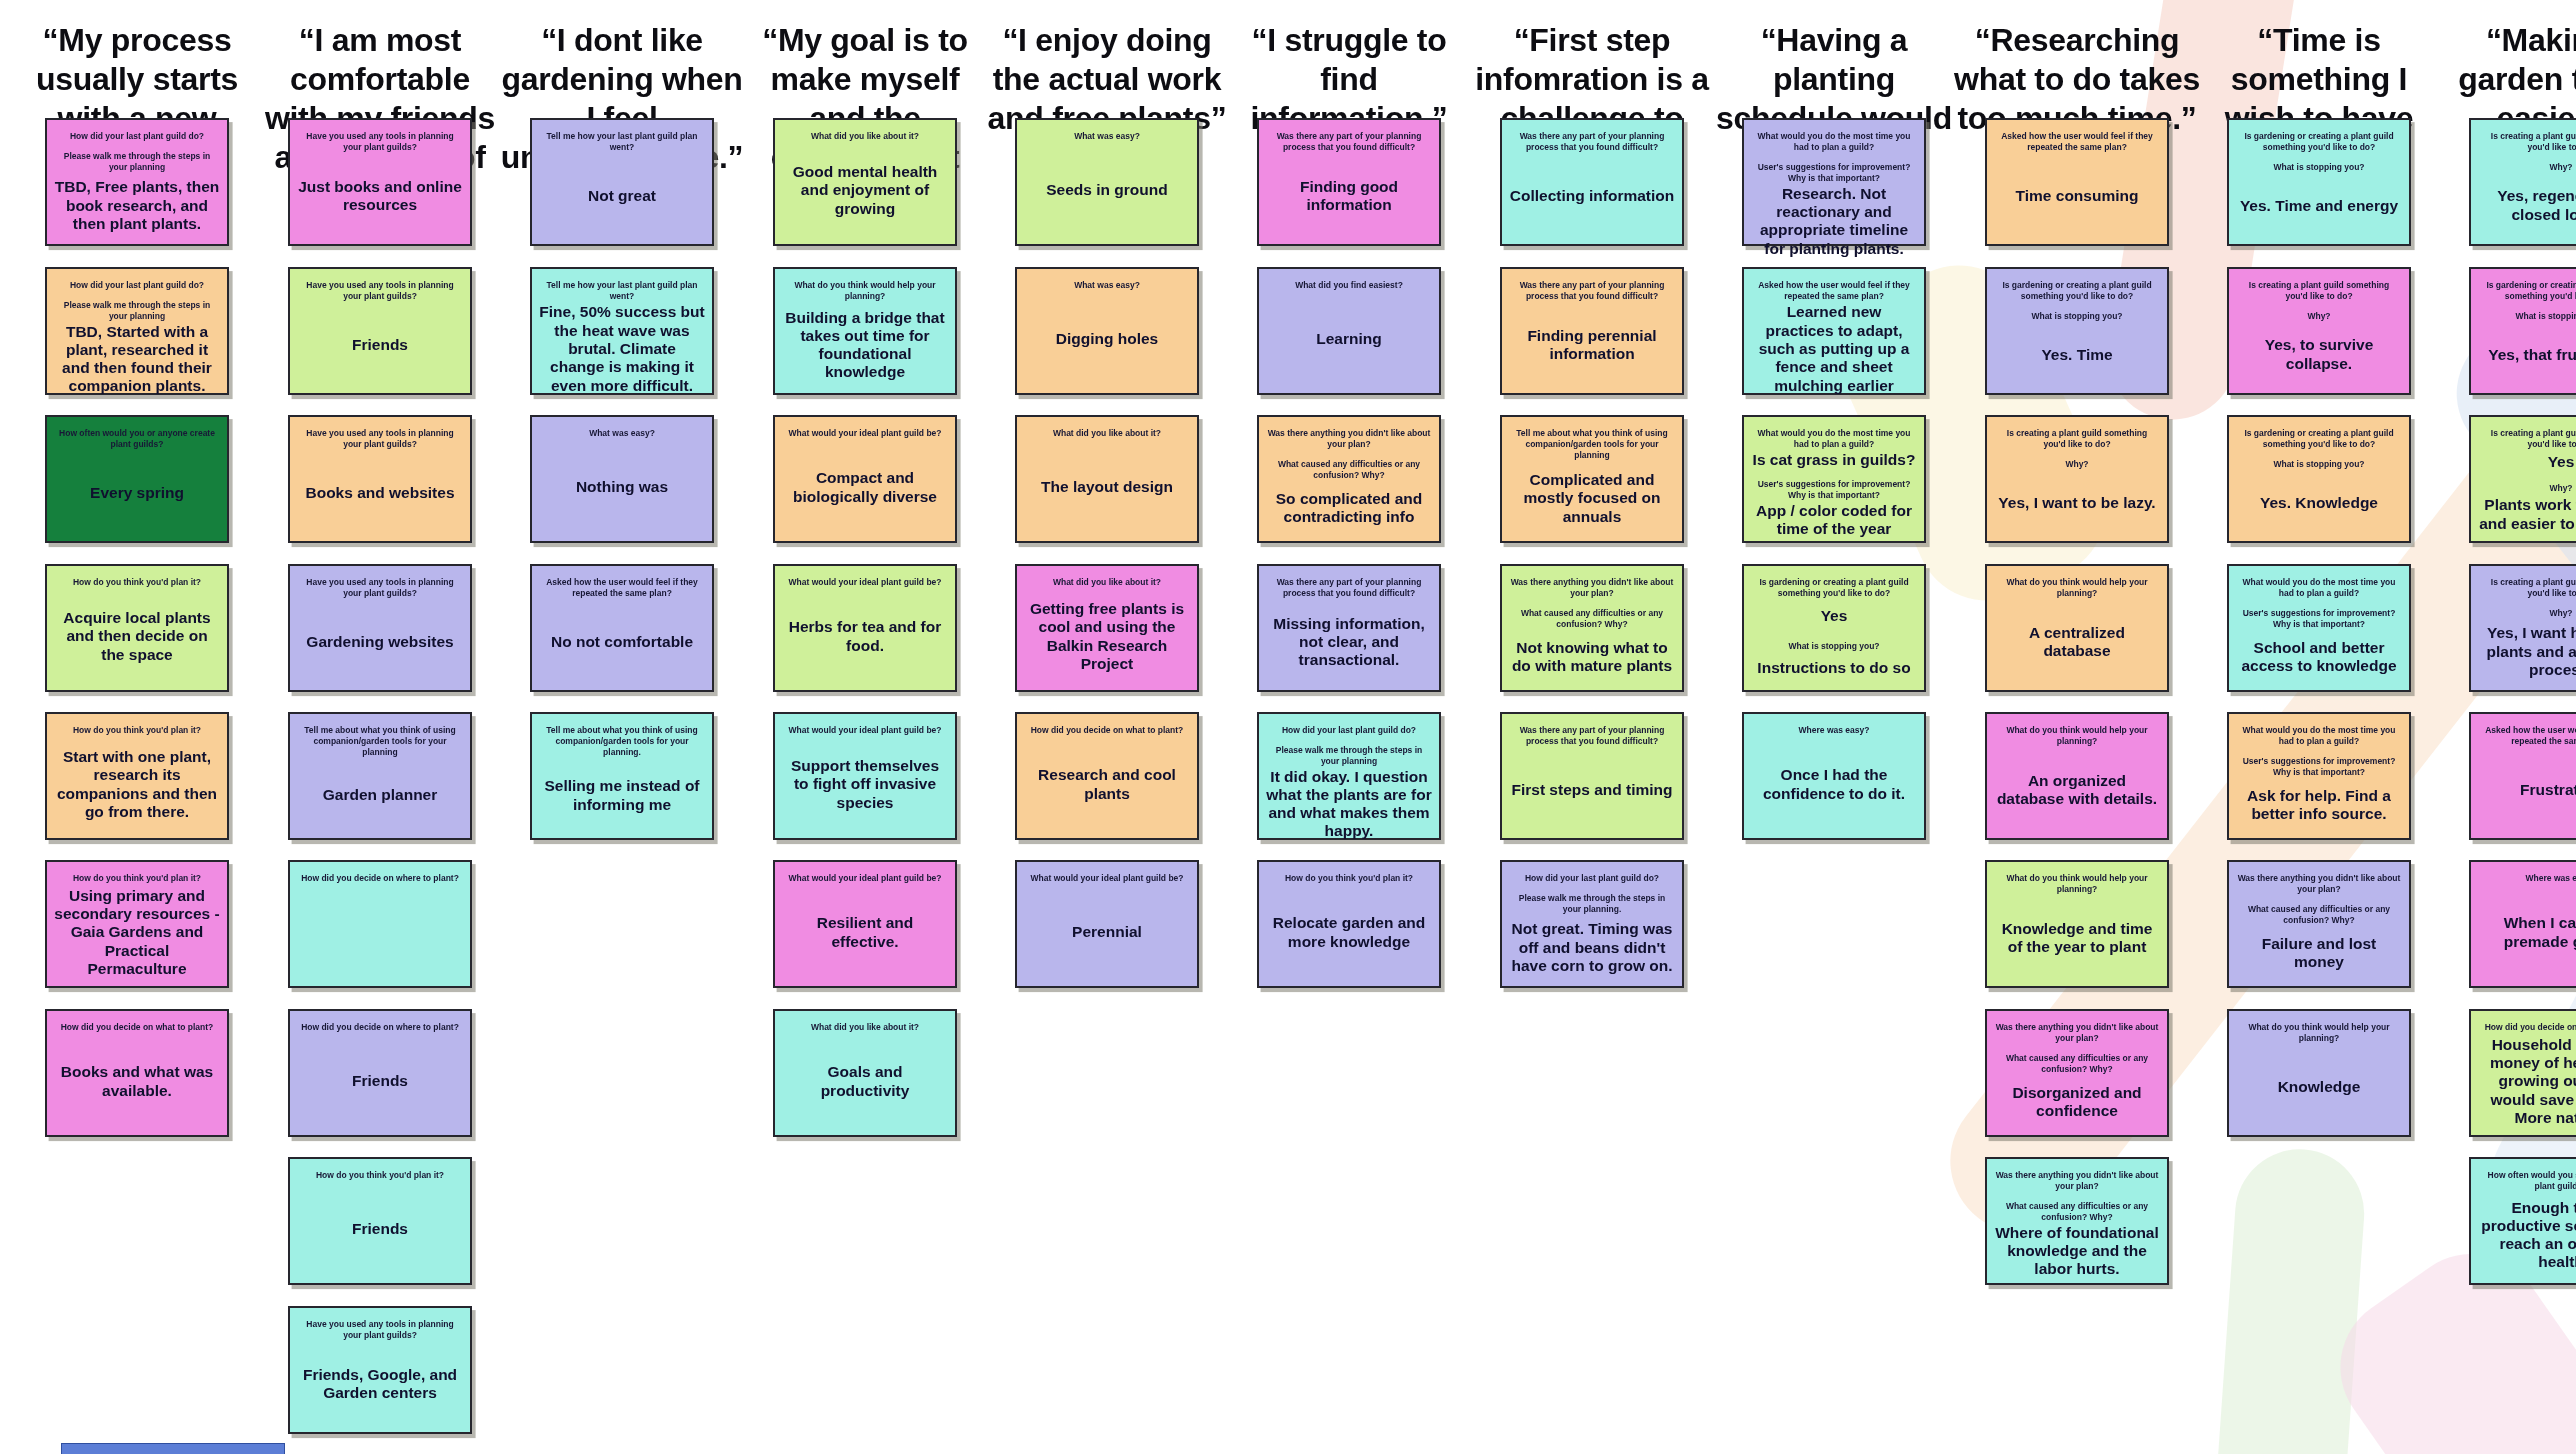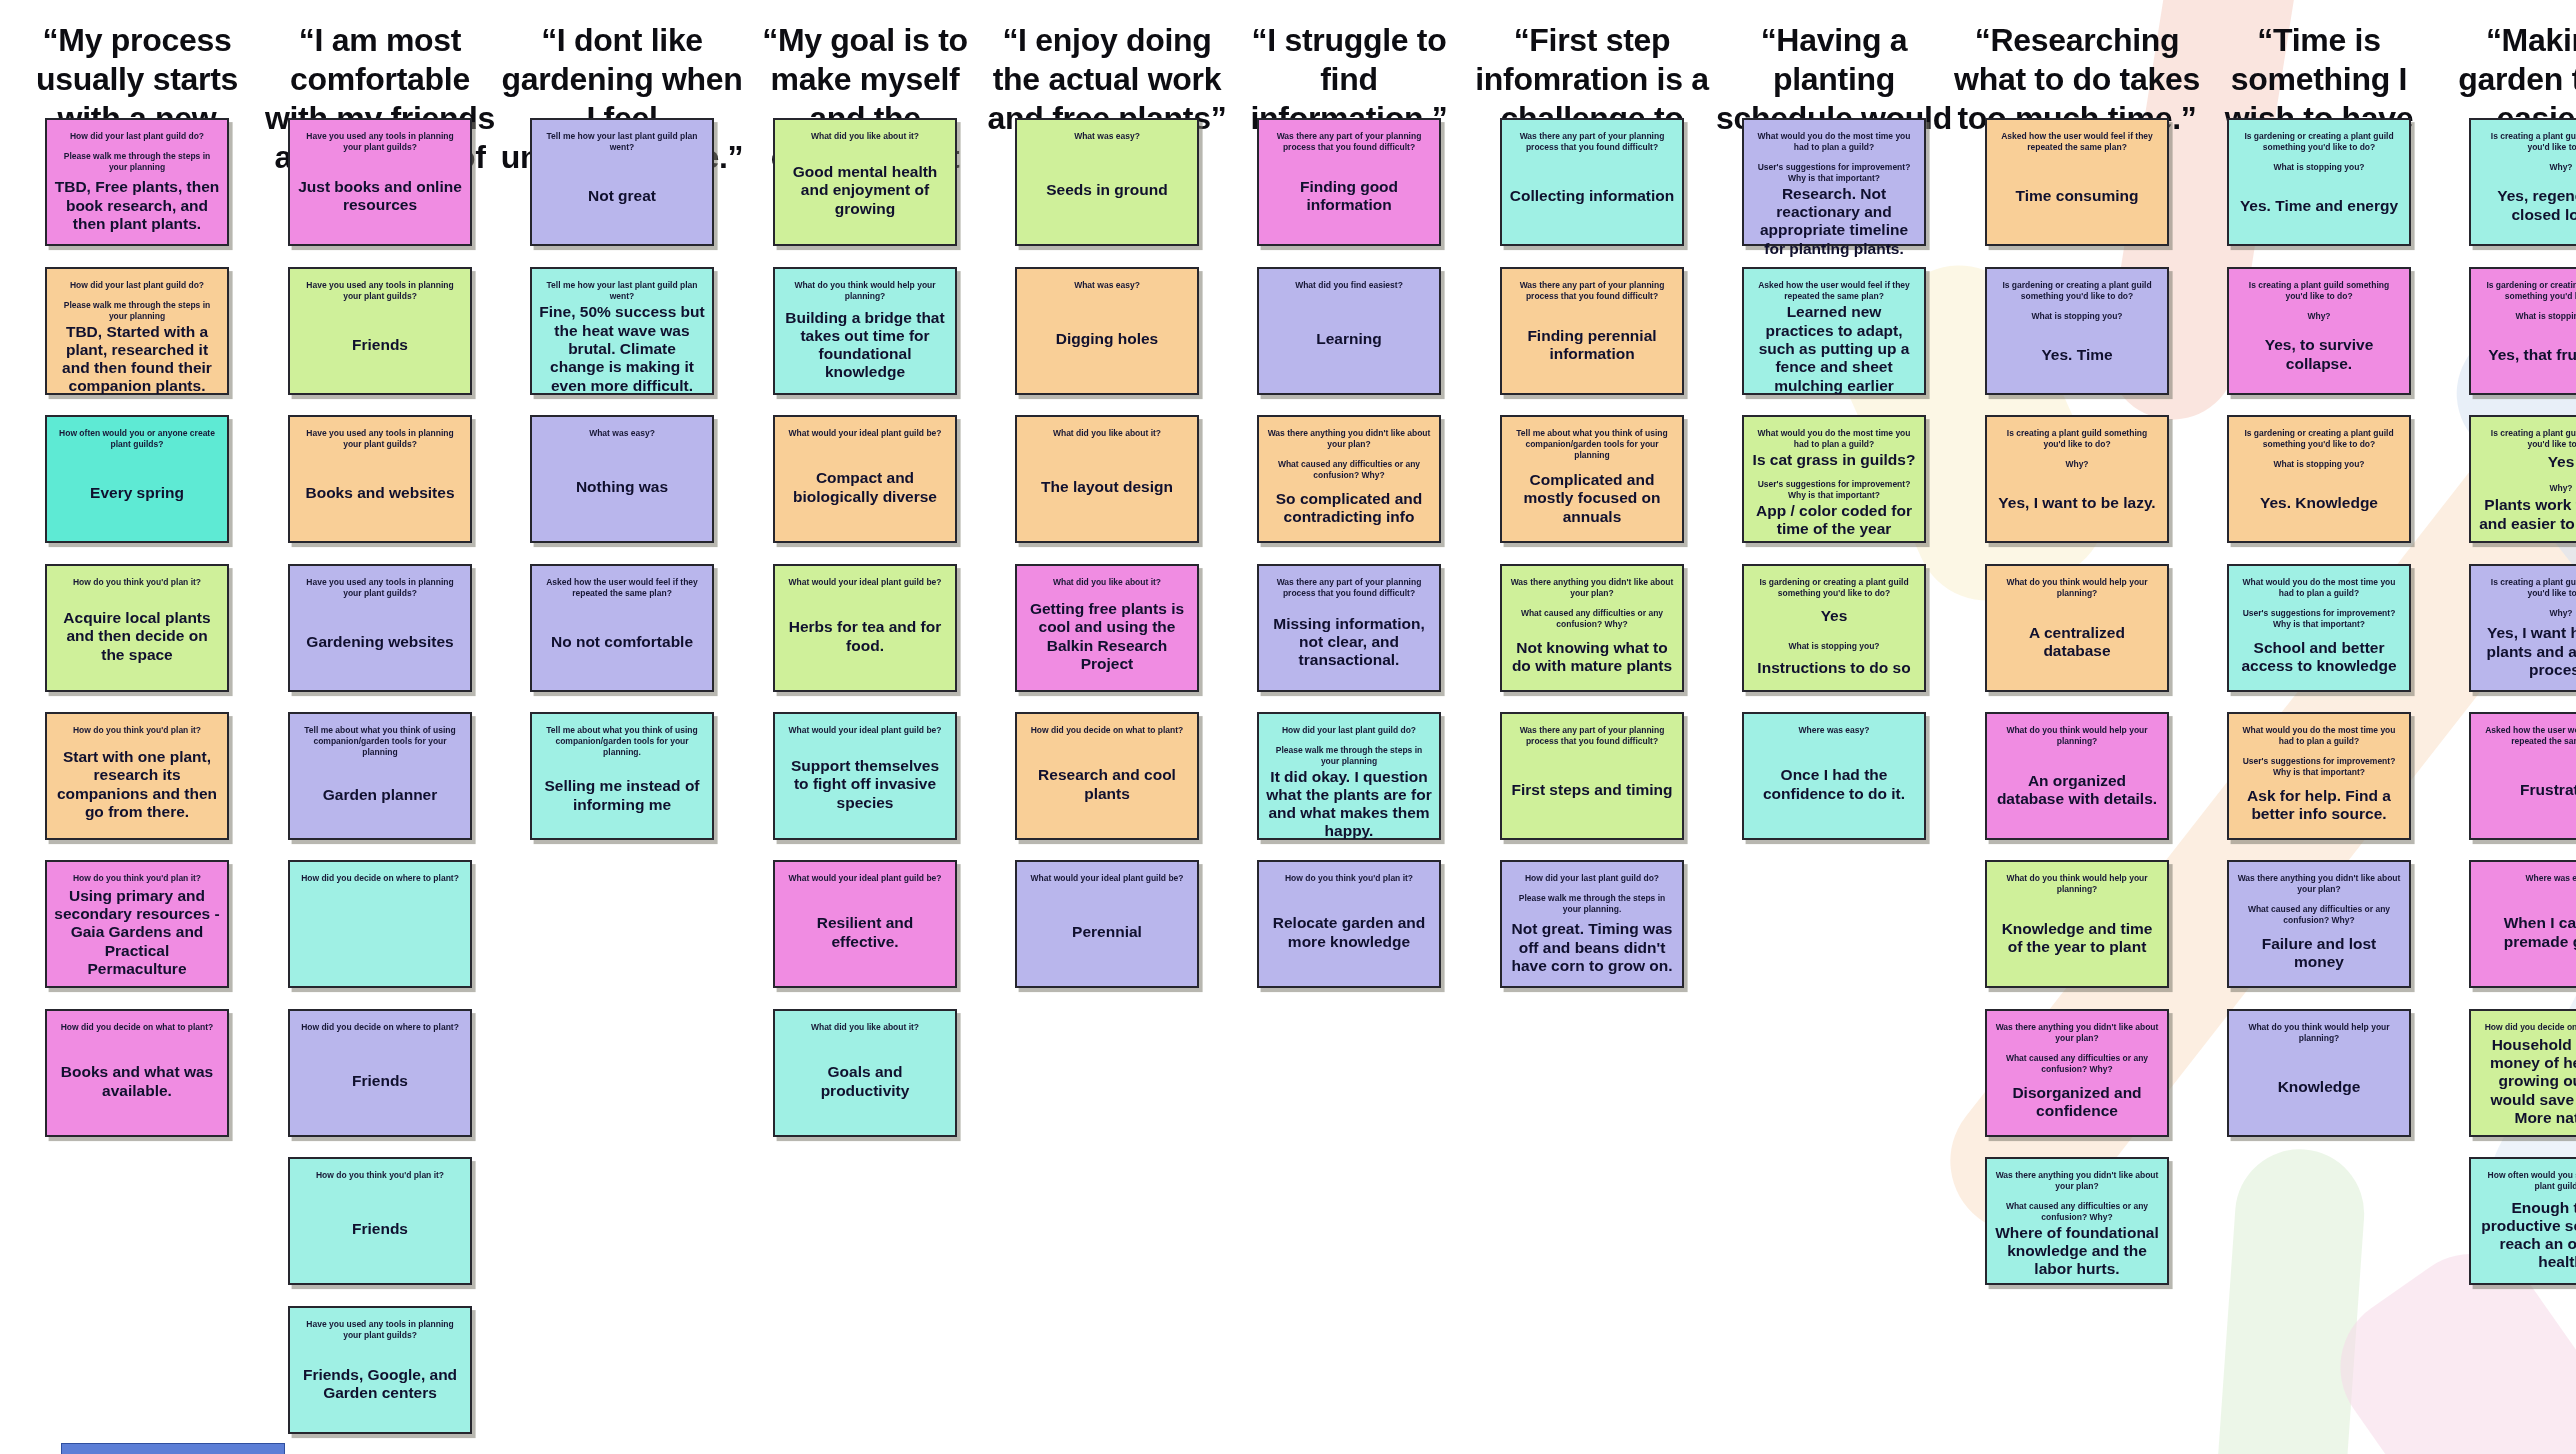--- a/index.html
+++ b/index.html
@@ -42,21 +42,21 @@
       <div class="note" style="top: 118px; background: rgb(240, 140, 226);">
         <div class="seg-q">How did your last plant guild do?</div>
         <div class="seg-q">Please walk me through the steps in your planning</div>
         <div class="seg-a">TBD, Free plants, then book research, and then plant plants.</div>
       </div>
       <div class="note" style="top: 267px; background: rgb(249, 207, 151);">
         <div class="seg-q">How did your last plant guild do?</div>
         <div class="seg-q">Please walk me through the steps in your planning</div>
         <div class="seg-a">TBD, Started with a plant, researched it and then found their companion plants.</div>
       </div>
-      <div class="note" style="top: 415px; background: #5eead4;">
+      <div class="note" style="top: 415px; background: #15803d;">
         <div class="seg-q">How often would you or anyone create plant guilds?</div>
         <div class="seg-a">Every spring</div>
       </div>
       <div class="note" style="top: 564px; background: rgb(207, 240, 154);">
         <div class="seg-q">How do you think you'd plan it?</div>
         <div class="seg-a">Acquire local plants and then decide on the space</div>
       </div>
       <div class="note" style="top: 712px; background: rgb(249, 207, 151);">
         <div class="seg-q">How do you think you'd plan it?</div>
         <div class="seg-a">Start with one plant, research its companions and then go from there.</div>

